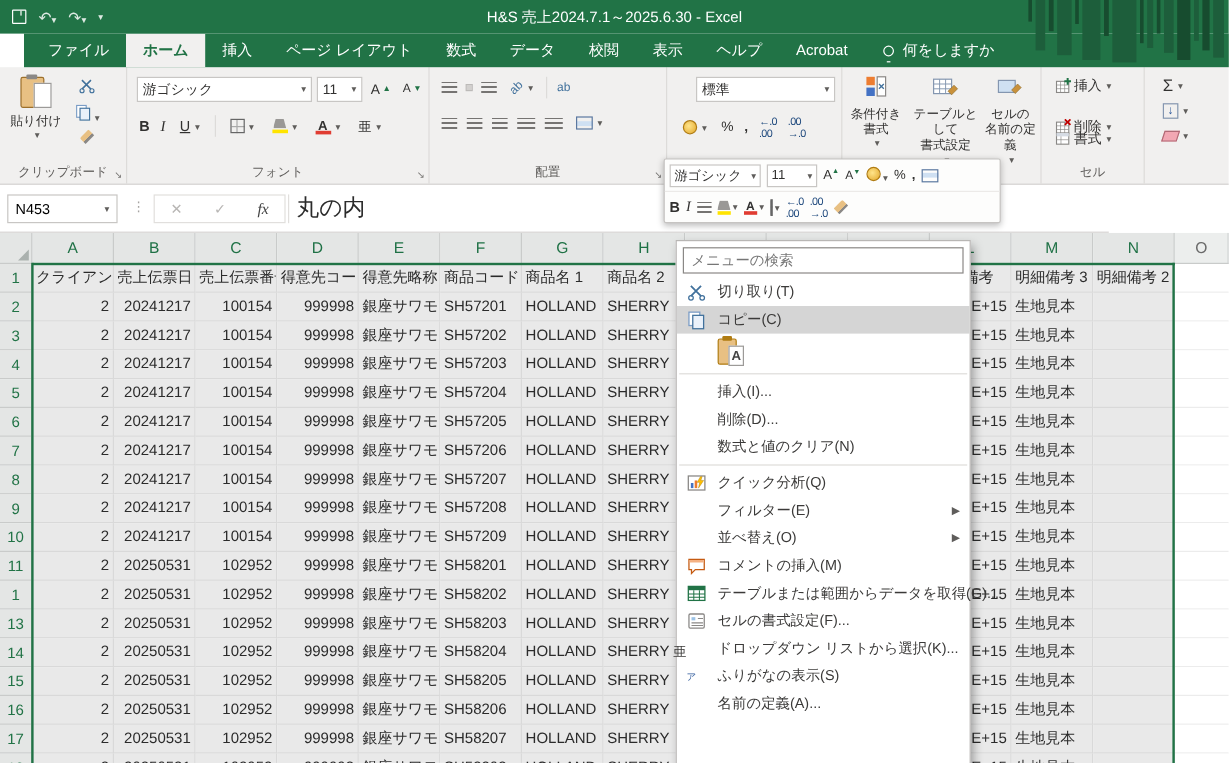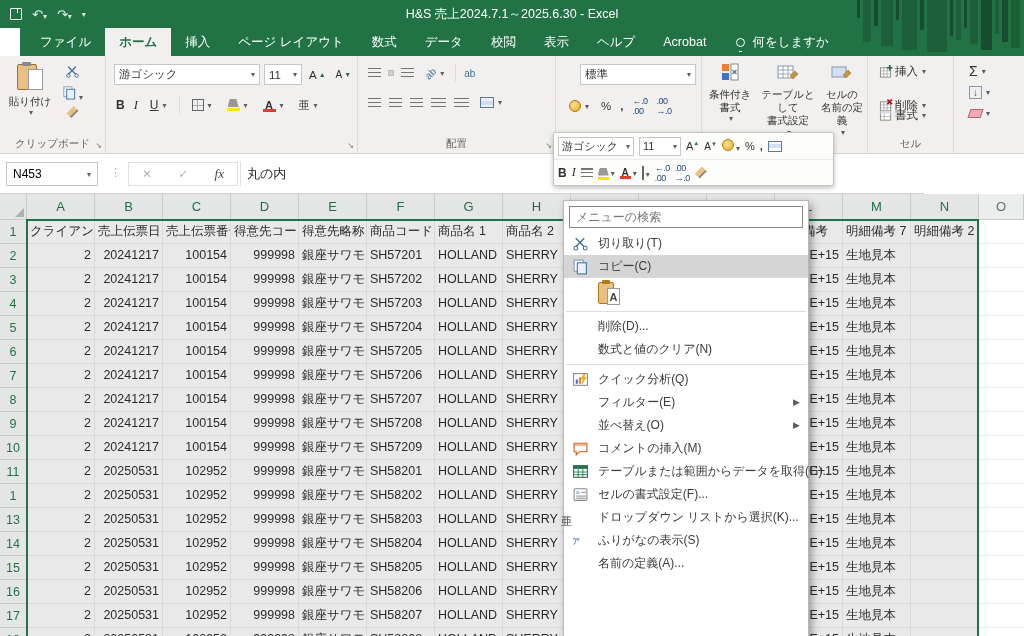--- a/index.html
+++ b/index.html
@@ -48,21 +48,21 @@
   .pb-page { position:absolute; right:0; top:7px; width:15px; height:21px; background:#fff; border:1px solid #9c9a98; }
   .mini-col { display:flex; flex-direction:column; gap:4px; align-items:center; }
 
   
   .fbar { position:absolute; left:0; top:154px; width:924px; height:40px; background:#fff; border-bottom:1px solid #d5d3d1; z-index:4; }
   .namebox { position:absolute; left:6px; top:8px; width:92px; height:24px; border:1px solid #c8c6c4; background:#fff; display:flex; align-items:center; justify-content:space-between; padding:0 6px; font-size:12px; }
   .fdots { position:absolute; left:110px; top:12px; color:#a6a4a2; font-size:11px; letter-spacing:0; }
   .fbtns { position:absolute; left:128px; top:8px; width:110px; height:24px; border:1px solid #e1dfdd; background:#fff; display:flex; align-items:center; justify-content:space-around; }
   .fx { font-style:italic; font-family:"Liberation Serif",serif; font-size:13px; color:#444; }
   .dim { color:#b8b6b4; font-size:12px; }
-  .fvalue { position:absolute; left:247px; top:8px; font-size:13px; color:#2b2b2b; line-height:24px; }
+  .fvalue { position:absolute; left:247px; top:8px; font-size:19px; color:#2b2b2b; line-height:24px; }
   .fsep { position:absolute; left:240px; top:8px; height:24px; border-left:1px solid #e1dfdd; }
 
   
   .sheet { position:absolute; left:0; top:194px; width:1024px; height:442px; background:#fff; overflow:hidden; z-index:1; }
   .hrow { display:flex; height:26px; }
   .corner { width:27px; height:26px; background:#e4e6e5; border-right:1px solid #c9cbca; border-bottom:1px solid #c9cbca; position:relative; }
   .corner::after { content:""; position:absolute; right:2px; bottom:2px; border-left:9px solid transparent; border-bottom:9px solid #aab1ae; }
   .chead { width:68px; height:26px; background:#e4e6e5; border-right:1px solid #c9cbca; color:#1e7145; font-size:13px; text-align:center; line-height:26px; }
   .chead.ghost { width:45px; background:#eceeed; color:#6a6a6a; border-bottom:1px solid #c9cbca; }
   .drow { display:flex; height:24px; }
@@ -229,20 +229,21 @@
             <span>A</span>
             <span class="colorbar" style="background:#e03c32;"></span>
           </span>
           <span class="dd">▾</span>
         </span>
       <span class="rbtn">
           <span style="font-size:11px;">亜</span>
           <span class="dd">▾</span>
         </span>
     </div>
+    <div class="glabel">フォント</div>
     <span class="launcher">↘</span>
   </div>
 
   <div class="rgroup" style="left:358px;width:198px;">
     <div style="position:absolute;left:10px;top:8px;display:flex;gap:8px;align-items:center;">
       <span class="st"></span>
       <span class="pressed" style="padding:2px;"><span class="st"></span></span>
       <span class="st"></span>
       <span class="rbtn">
           <span style="display:inline-block;transform:rotate(-45deg);font-size:10px;color:#41719c;">ab</span>
@@ -407,21 +408,21 @@
         <div class="cell">売上伝票番号</div>
         <div class="cell">得意先コード</div>
         <div class="cell">得意先略称</div>
         <div class="cell">商品コード</div>
         <div class="cell">商品名 1</div>
         <div class="cell">商品名 2</div>
         <div class="cell"></div>
         <div class="cell"></div>
         <div class="cell"></div>
         <div class="cell">社内備考</div>
-        <div class="cell">明細備考 7</div>
+        <div class="cell">明細備考 3</div>
         <div class="cell">明細備考 2</div>
         <div class="cell ghost"></div>
       </div>
       <div class="drow">
         <div class="gut">2</div>
         <div class="cell num">2</div>
         <div class="cell num">20241217</div>
         <div class="cell num">100154</div>
         <div class="cell num">999998</div>
         <div class="cell">銀座サワモト</div>
@@ -783,20 +784,21 @@
           </svg>
         </span><span class="mi-label">コピー(C)</span></div>
       <div class="paste-row">
         <span class="paste-a">
           <span class="pa-board"></span>
           <span class="pa-clip"></span>
           <span class="pa-page">A</span>
         </span>
       </div>
       <div class="menu-sep"></div>
+      <div class="menu-item"><span class="mi-label">挿入(I)...</span></div>
       <div class="menu-item"><span class="mi-label">削除(D)...</span></div>
       <div class="menu-item"><span class="mi-label">数式と値のクリア(N)</span></div>
       <div class="menu-sep"></div>
       <div class="menu-item"><span class="mi-icon">
           <svg viewBox="0 0 16 16">
             <rect x="1.5" y="2.5" width="13" height="11" fill="#fff" stroke="#8a8886"></rect>
             <rect x="3.5" y="8" width="2" height="4" fill="#4472c4"></rect>
             <rect x="6.5" y="6" width="2" height="6" fill="#ed7d31"></rect>
             <path d="M11 3l-2.5 4.5h2l-1 4.5 4-6h-2.2l1-3z" fill="#ffc000" stroke="#b8860b" stroke-width=".4"></path>
           </svg>

